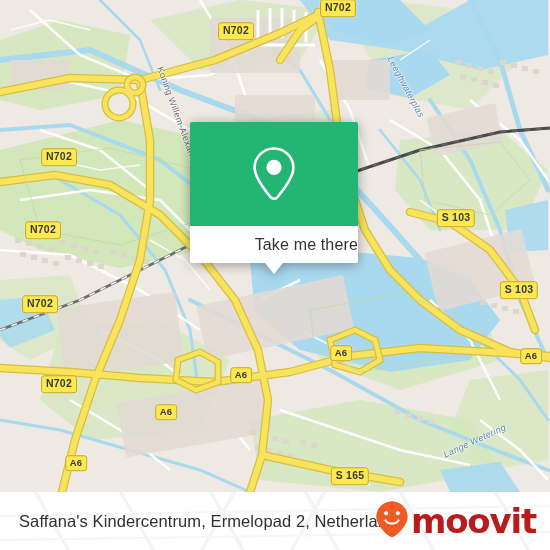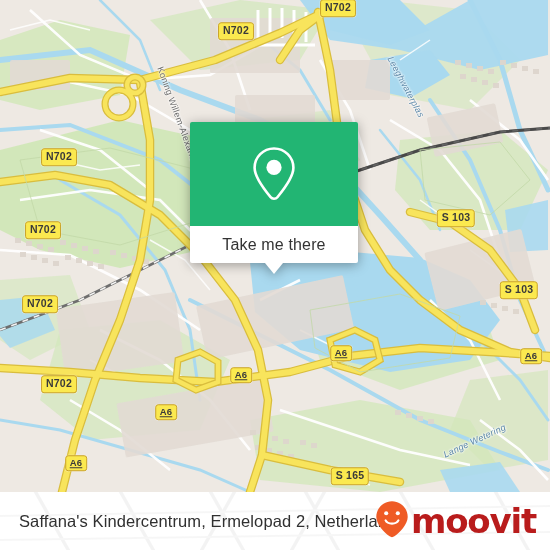--- a/index.html
+++ b/index.html
@@ -24,21 +24,21 @@
     font-size:10.5px;
     font-weight:bold;
     letter-spacing:.2px;
     line-height:13px;
     padding:1px 4px 1.5px 4px;
     white-space:nowrap;
     font-family:"Liberation Sans","DejaVu Sans",sans-serif;
     transform:translate(-50%,-50%);
     box-shadow:0 0 0 .5px rgba(255,255,255,.35);
   }
-  .shield.sm{font-size:9.5px;padding:0.5px 3.5px 1px 3.5px;line-height:12px;text-decoration:underline;}
+  .shield.sm{font-size:9.5px;padding:0.5px 3.5px 1px 3.5px;line-height:12px;}
 
   
   .maplabel{
     position:absolute;
     color:#6a6a6a;
     font-size:9px;
     white-space:nowrap;
     transform-origin:left center;
     font-family:"Liberation Sans","DejaVu Sans",sans-serif;
     text-shadow:0 0 2px #fff,0 0 2px #fff,0 0 3px #fff;
@@ -62,21 +62,21 @@
     position:absolute;left:190px;top:122px;width:168px;
     filter:drop-shadow(0 2px 6px rgba(0,0,0,.35));
   }
   .popup-head{
     background:#22b573;height:104px;width:100%;
     border-radius:2px 2px 0 0;
     display:flex;align-items:center;justify-content:center;
   }
   .popup-body{
     background:#fff;width:100%;height:37px;
-    display:flex;align-items:center;justify-content:center;
+    display:flex;align-items:center;justify-content:flex-end;
     border-radius:0 0 2px 2px;
     position:relative;
   }
   .popup-label{color:#333;font-size:16px;letter-spacing:.15px;}
   .popup-tail{
     position:absolute;left:50%;top:100%;
     margin-left:-9px;
     width:0;height:0;
     border-left:9px solid transparent;
     border-right:9px solid transparent;

